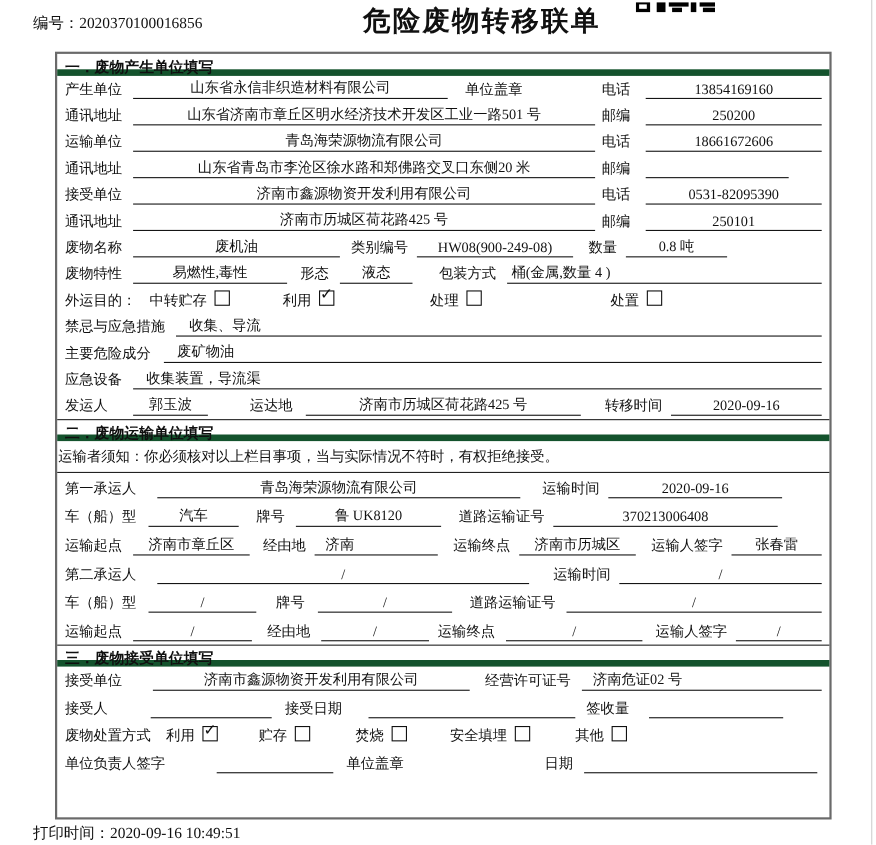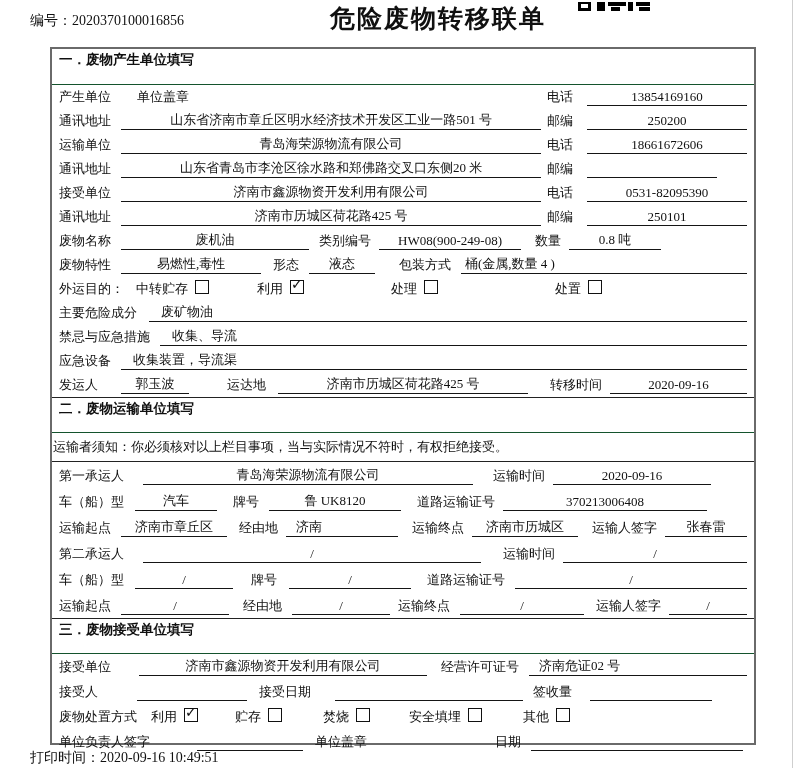--- a/index.html
+++ b/index.html
@@ -12,23 +12,23 @@
   .doc-title{position:absolute;left:330px;top:2px;font-size:25px;font-weight:bold;
     font-family:"Liberation Sans","DejaVu Sans",sans-serif;letter-spacing:2px;}
   .qr-frag{position:absolute;left:578px;top:0px;}
   .page-edge{position:absolute;top:0;bottom:0;right:3px;width:1px;background:#cfcfcf;}
 
   .formbox{
     position:absolute;left:50px;top:47px;width:706px;height:698px;
     border:2px solid #6a6a6a;box-sizing:border-box;background:#fff;
   }
   .sec-head{
-    height:36px;line-height:24px;padding:0 7px;font-weight:bold;font-size:13.5px;
-    font-family:Liberation Mono, monospace;
-    border-bottom:1px solid #14532d;box-sizing:border-box;
+    height:20px;line-height:24px;padding:0 7px;font-weight:bold;font-size:13.5px;
+    font-family:Liberation Serif, serif;
+    border-bottom:6px solid #14532d;box-sizing:border-box;
   }
   .sec-head.mid{border-top:1px solid #222;}
   .notice{
     height:29px;display:flex;align-items:center;padding:0 1px;
     border-bottom:1px solid #222;box-sizing:border-box;white-space:nowrap;
   }
   .row{display:flex;align-items:flex-end;padding:0 7px 3px 7px;box-sizing:border-box;white-space:nowrap;}
   .sec1 .row{height:24px;}
   .sec2 .row{height:26px;}
   .sec3 .row{height:25px;}
@@ -74,20 +74,21 @@
 </div>
 
 <div class="formbox">
 
   <div class="sec1">
     <div class="sec-head">一．废物产生单位填写</div>
 
     <div class="row">
       <div class="lg">
         <span class="lb" style="width:62px">产生单位</span>
+        <span class="uv" style="width:286px">山东省永信非织造材料有限公司</span>
         <span class="lb" style="margin-left:16px">单位盖章</span>
       </div>
       <span class="lb" style="width:40px">电话</span>
       <span class="uv fill">13854169160</span>
     </div>
 
     <div class="row">
       <div class="lg">
         <span class="lb" style="width:62px">通讯地址</span>
         <span class="uv" style="width:420px">山东省济南市章丘区明水经济技术开发区工业一路501 号</span>
@@ -172,27 +173,27 @@
       </span>
       <span class="opt" style="margin-left:117px">
         <span>处置</span>
         <span class="cb">
             <i></i>
           </span>
       </span>
     </div>
 
     <div class="row">
+      <span class="lb">禁忌与应急措施</span>
+      <span class="uv fill" style="margin-left:10px;text-align:left;padding-left:12px">收集、导流</span>
+    </div>
+
+    <div class="row">
       <span class="lb">主要危险成分</span>
       <span class="uv fill" style="margin-left:12px;text-align:left;padding-left:12px">废矿物油</span>
-    </div>
-
-    <div class="row">
-      <span class="lb">禁忌与应急措施</span>
-      <span class="uv fill" style="margin-left:10px;text-align:left;padding-left:12px">收集、导流</span>
     </div>
 
     <div class="row">
       <span class="lb" style="width:62px">应急设备</span>
       <span class="uv fill" style="text-align:left;padding-left:12px">收集装置，导流渠</span>
     </div>
 
     <div class="row">
       <span class="lb" style="width:62px">发运人</span>
       <span class="uv" style="width:68px">郭玉波</span>

